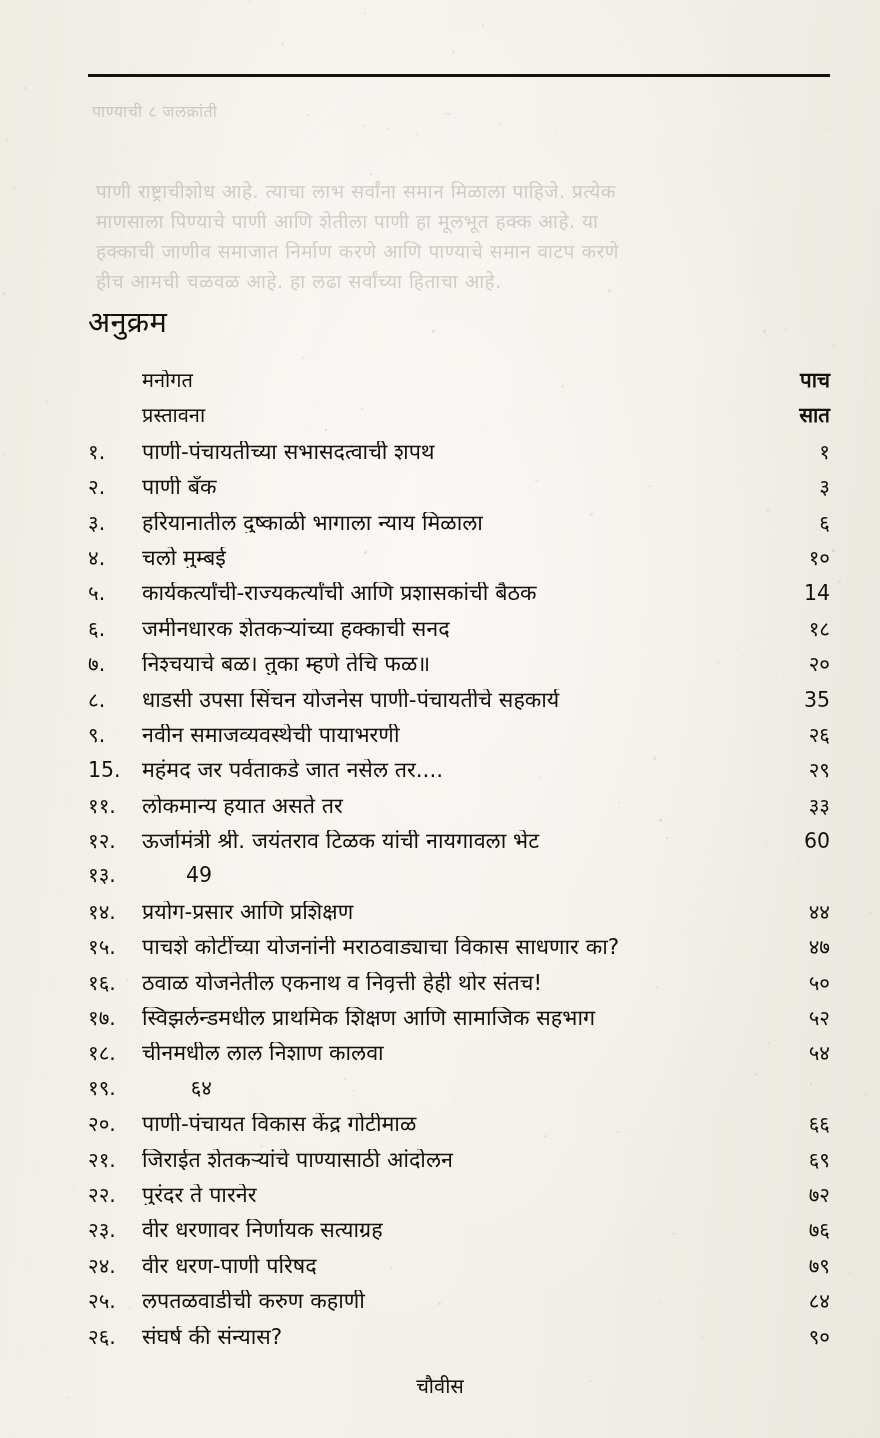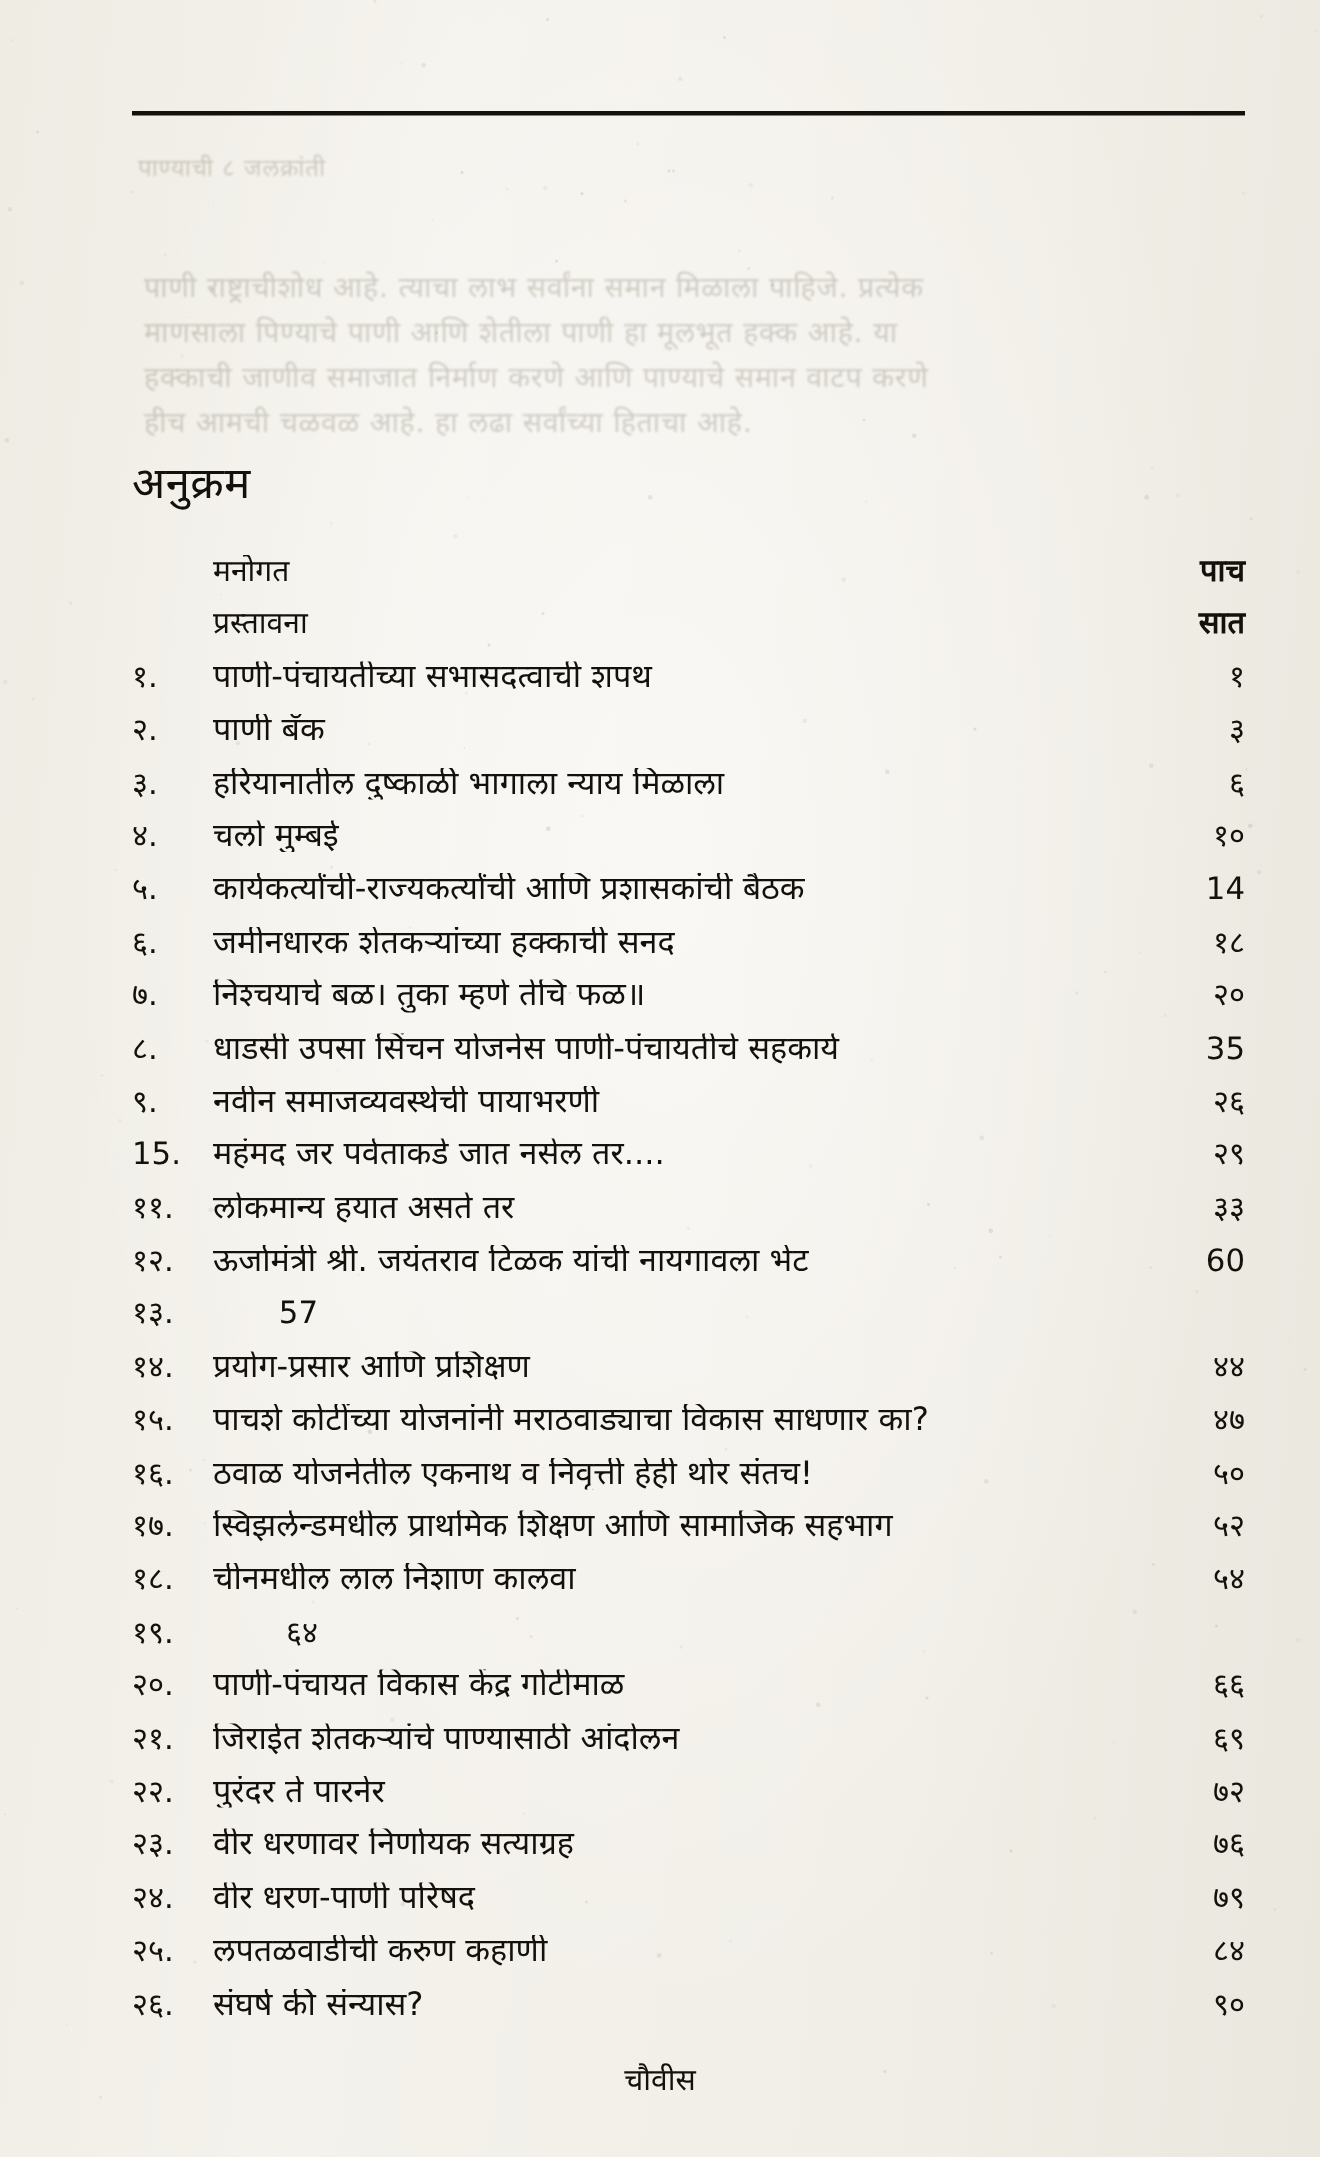--- a/index.html
+++ b/index.html
@@ -361,21 +361,21 @@
       <span class="toc-label">लोकमान्य हयात असते तर</span>
       <span class="toc-page">३३</span>
     </div>
     <div class="toc-row">
       <span class="toc-num">१२.</span>
       <span class="toc-label">ऊर्जामंत्री श्री. जयंतराव टिळक यांची नायगावला भेट</span>
       <span class="toc-page">60</span>
     </div>
     <div class="toc-row">
       <span class="toc-num">१३.</span>
-      <span class="toc-page">57</span>
+      <span class="toc-page">49</span>
     </div>
     <div class="toc-row">
       <span class="toc-num">१४.</span>
       <span class="toc-label">प्रयोग-प्रसार आणि प्रशिक्षण</span>
       <span class="toc-page">४४</span>
     </div>
     <div class="toc-row">
       <span class="toc-num">१५.</span>
       <span class="toc-label">पाचशे कोटींच्या योजनांनी मराठवाड्याचा विकास साधणार का?</span>
       <span class="toc-page">४७</span>

